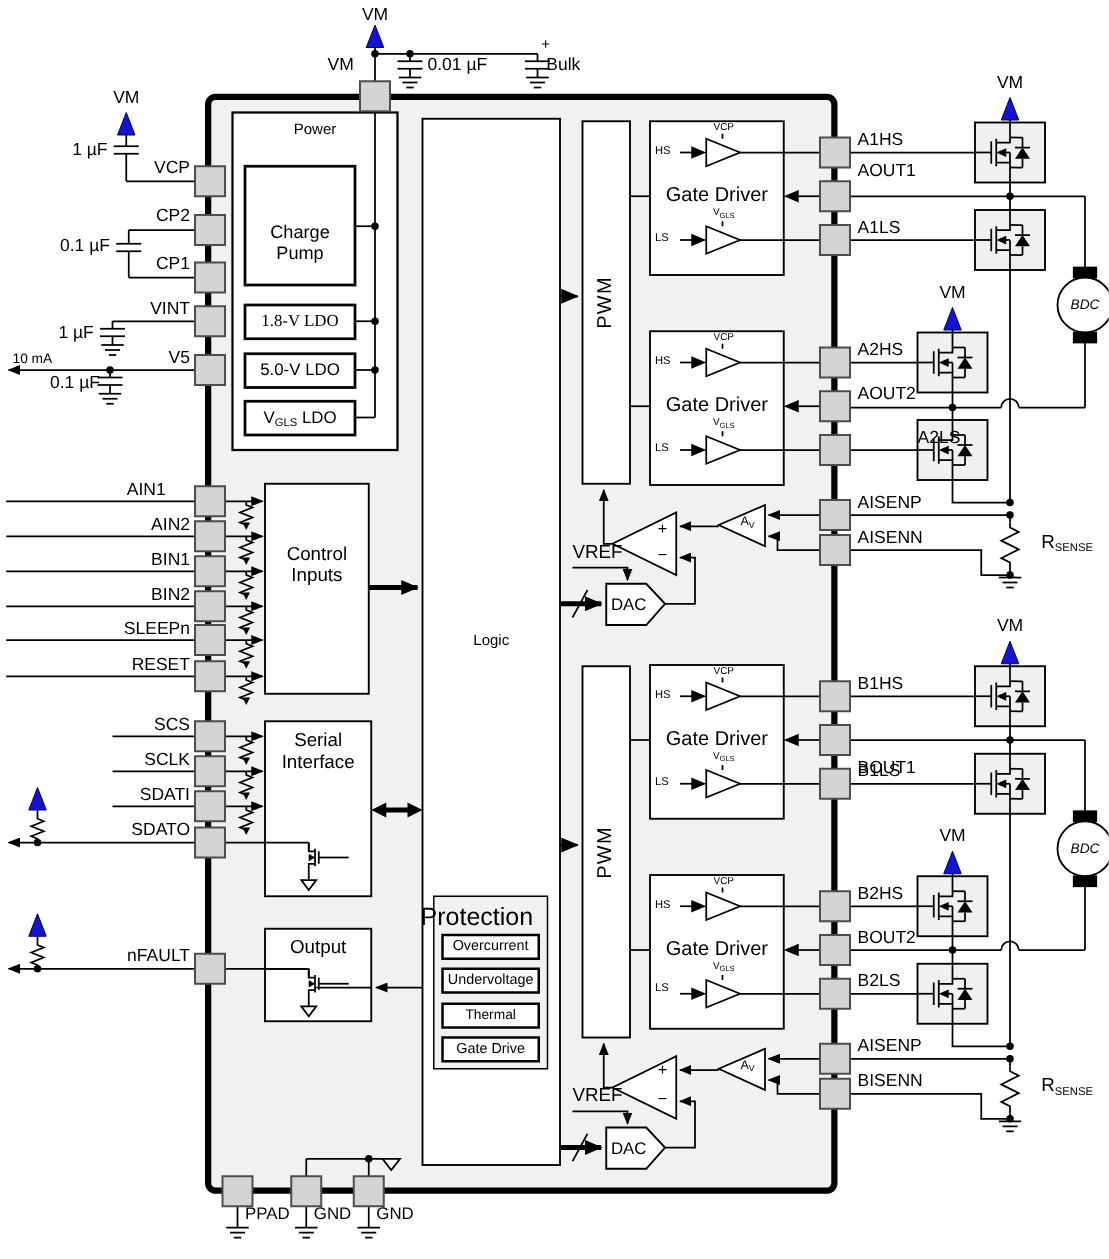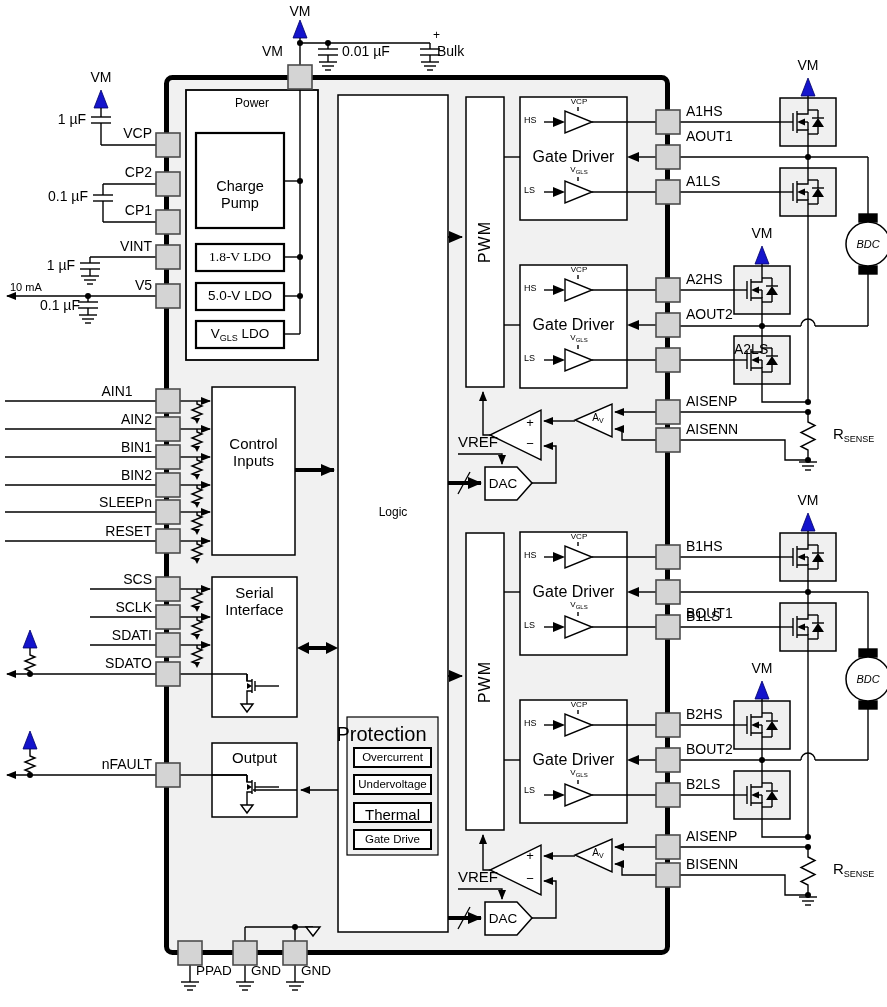--- a/index.html
+++ b/index.html
@@ -465,21 +465,21 @@
 <div class="blk ctr" style="left:196px;top:326px;width:88px;font-size:13.5px;"><span>V</span><span class="sub">GLS</span><span> LDO</span></div>
 
 <div class="blk ctr" style="left:212px;top:435px;width:83px;font-size:15px;">Control Inputs</div>
 <div class="blk ctr" style="left:212px;top:584px;width:85px;font-size:15px;">Serial Interface</div>
 <div class="blk ctr" style="left:338px;top:506px;width:110px;font-size:12px;">Logic</div>
 <div class="blk ctr" style="left:212px;top:749px;width:85px;font-size:15px;">Output</div>
 
 <div class="blk ctr" style="left:336px;top:723px;width:91px;font-size:20px;">Protection</div>
 <div class="blk ctr" style="left:354px;top:751px;width:77px;font-size:11.5px;">Overcurrent</div>
 <div class="blk ctr" style="left:354px;top:778px;width:77px;font-size:11.5px;">Undervoltage</div>
-<div class="blk ctr" style="left:354px;top:806px;width:77px;font-size:15px;">Thermal</div>
+<div class="blk ctr" style="left:354px;top:806px;width:77px;font-size:11px;">Thermal</div>
 <div class="blk ctr" style="left:354px;top:833px;width:77px;font-size:11.5px;">Gate Drive</div>
 
 <div class="vert" style="left:466px;top:97px;width:38px;height:290px;">
       <span>PWM</span>
     </div>
 <div class="vert" style="left:466px;top:533px;width:38px;height:297px;">
       <span>PWM</span>
     </div>
 
 <div class="lbl" style="left:524px;top:116px;font-size:9px;">HS</div>

